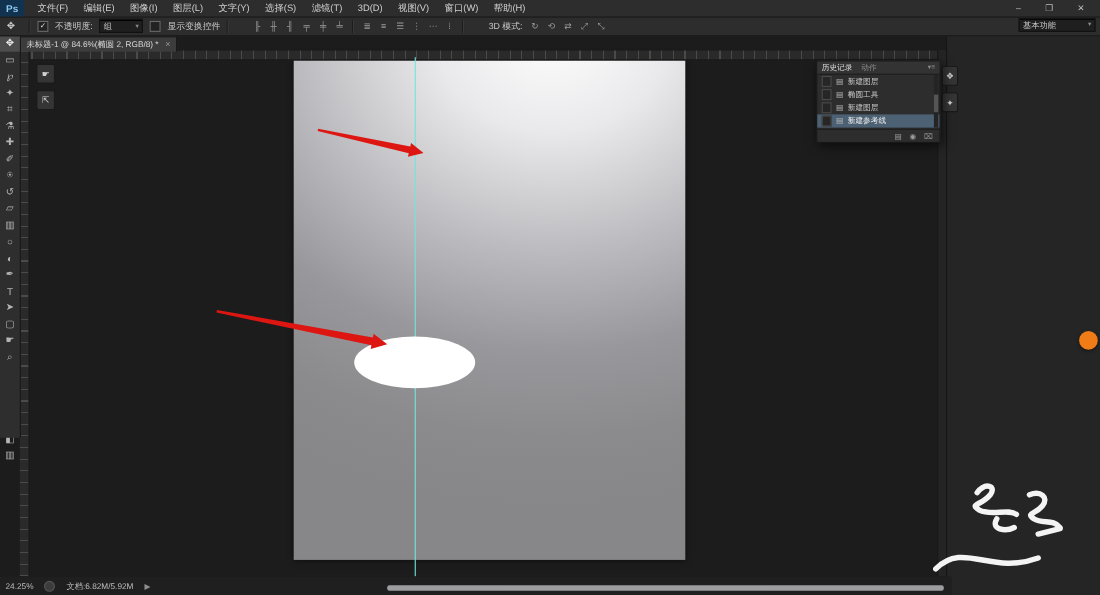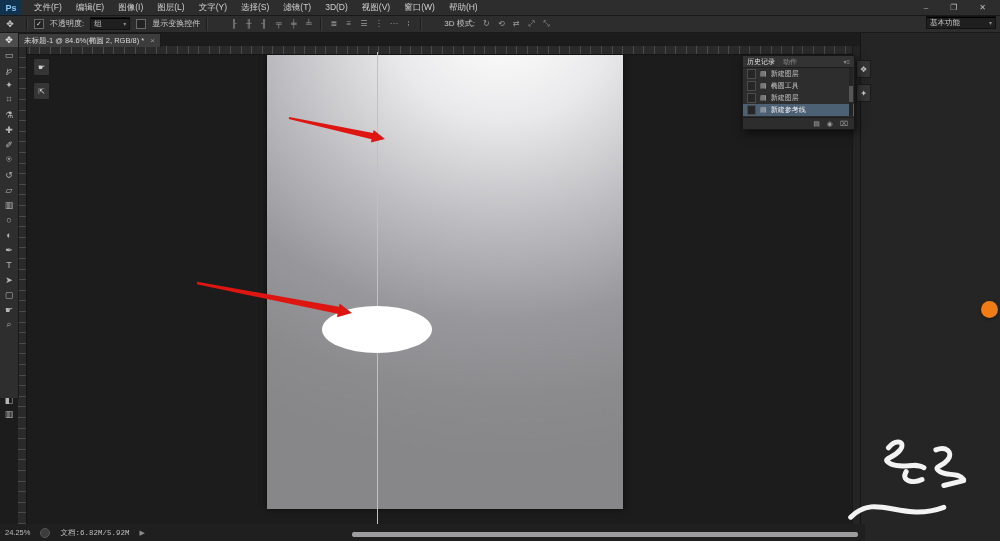--- a/index.html
+++ b/index.html
@@ -81,21 +81,21 @@
   .eye{width:7px;height:7px;border-radius:50%;background:#c2c2c2;box-shadow:inset 0 0 0 2px #3a3a3a;}
   .checker{background:repeating-conic-gradient(#cfcfcf 0% 25%, #8f8f8f 0% 50%) 0 0/6px 6px;border:1px solid #0e0e0e;}
   #lsel{background:#4e5f70;}
   #lsel .lname{color:#f2f2f2;}
   .lname{color:#cccccc;font-size:7.5px;}
   #watermark{left:848px;top:432px;width:152px;height:109px;z-index:40;pointer-events:none;}
   
   #statusbar{left:0;top:524px;width:860px;height:17px;background:#1f1f1f;display:flex;align-items:center;gap:10px;padding-left:5px;z-index:12;}
   #statusbar .z{color:#bdbdbd;font-size:7.5px;}
   #statusbar .c{width:8px;height:8px;border-radius:50%;background:#3c3c3c;border:1px solid #555;}
-  #statusbar .d{color:#bdbdbd;font-size:7.5px;font-family:Liberation Mono, monospace;}
+  #statusbar .d{color:#bdbdbd;font-size:7.5px;}
   #statusbar .p{color:#8e8e8e;font-size:7px;}
   #hscroll{left:352px;top:532px;width:506px;height:5px;background:#9d9da0;border-radius:2px;z-index:13;}
 </style>
 </head>
 <body>
 
 <div id="menubar" class="abs">
   <div id="pslogo">Ps</div>
   <div id="menu-items">
       <span>文件(F)</span>

